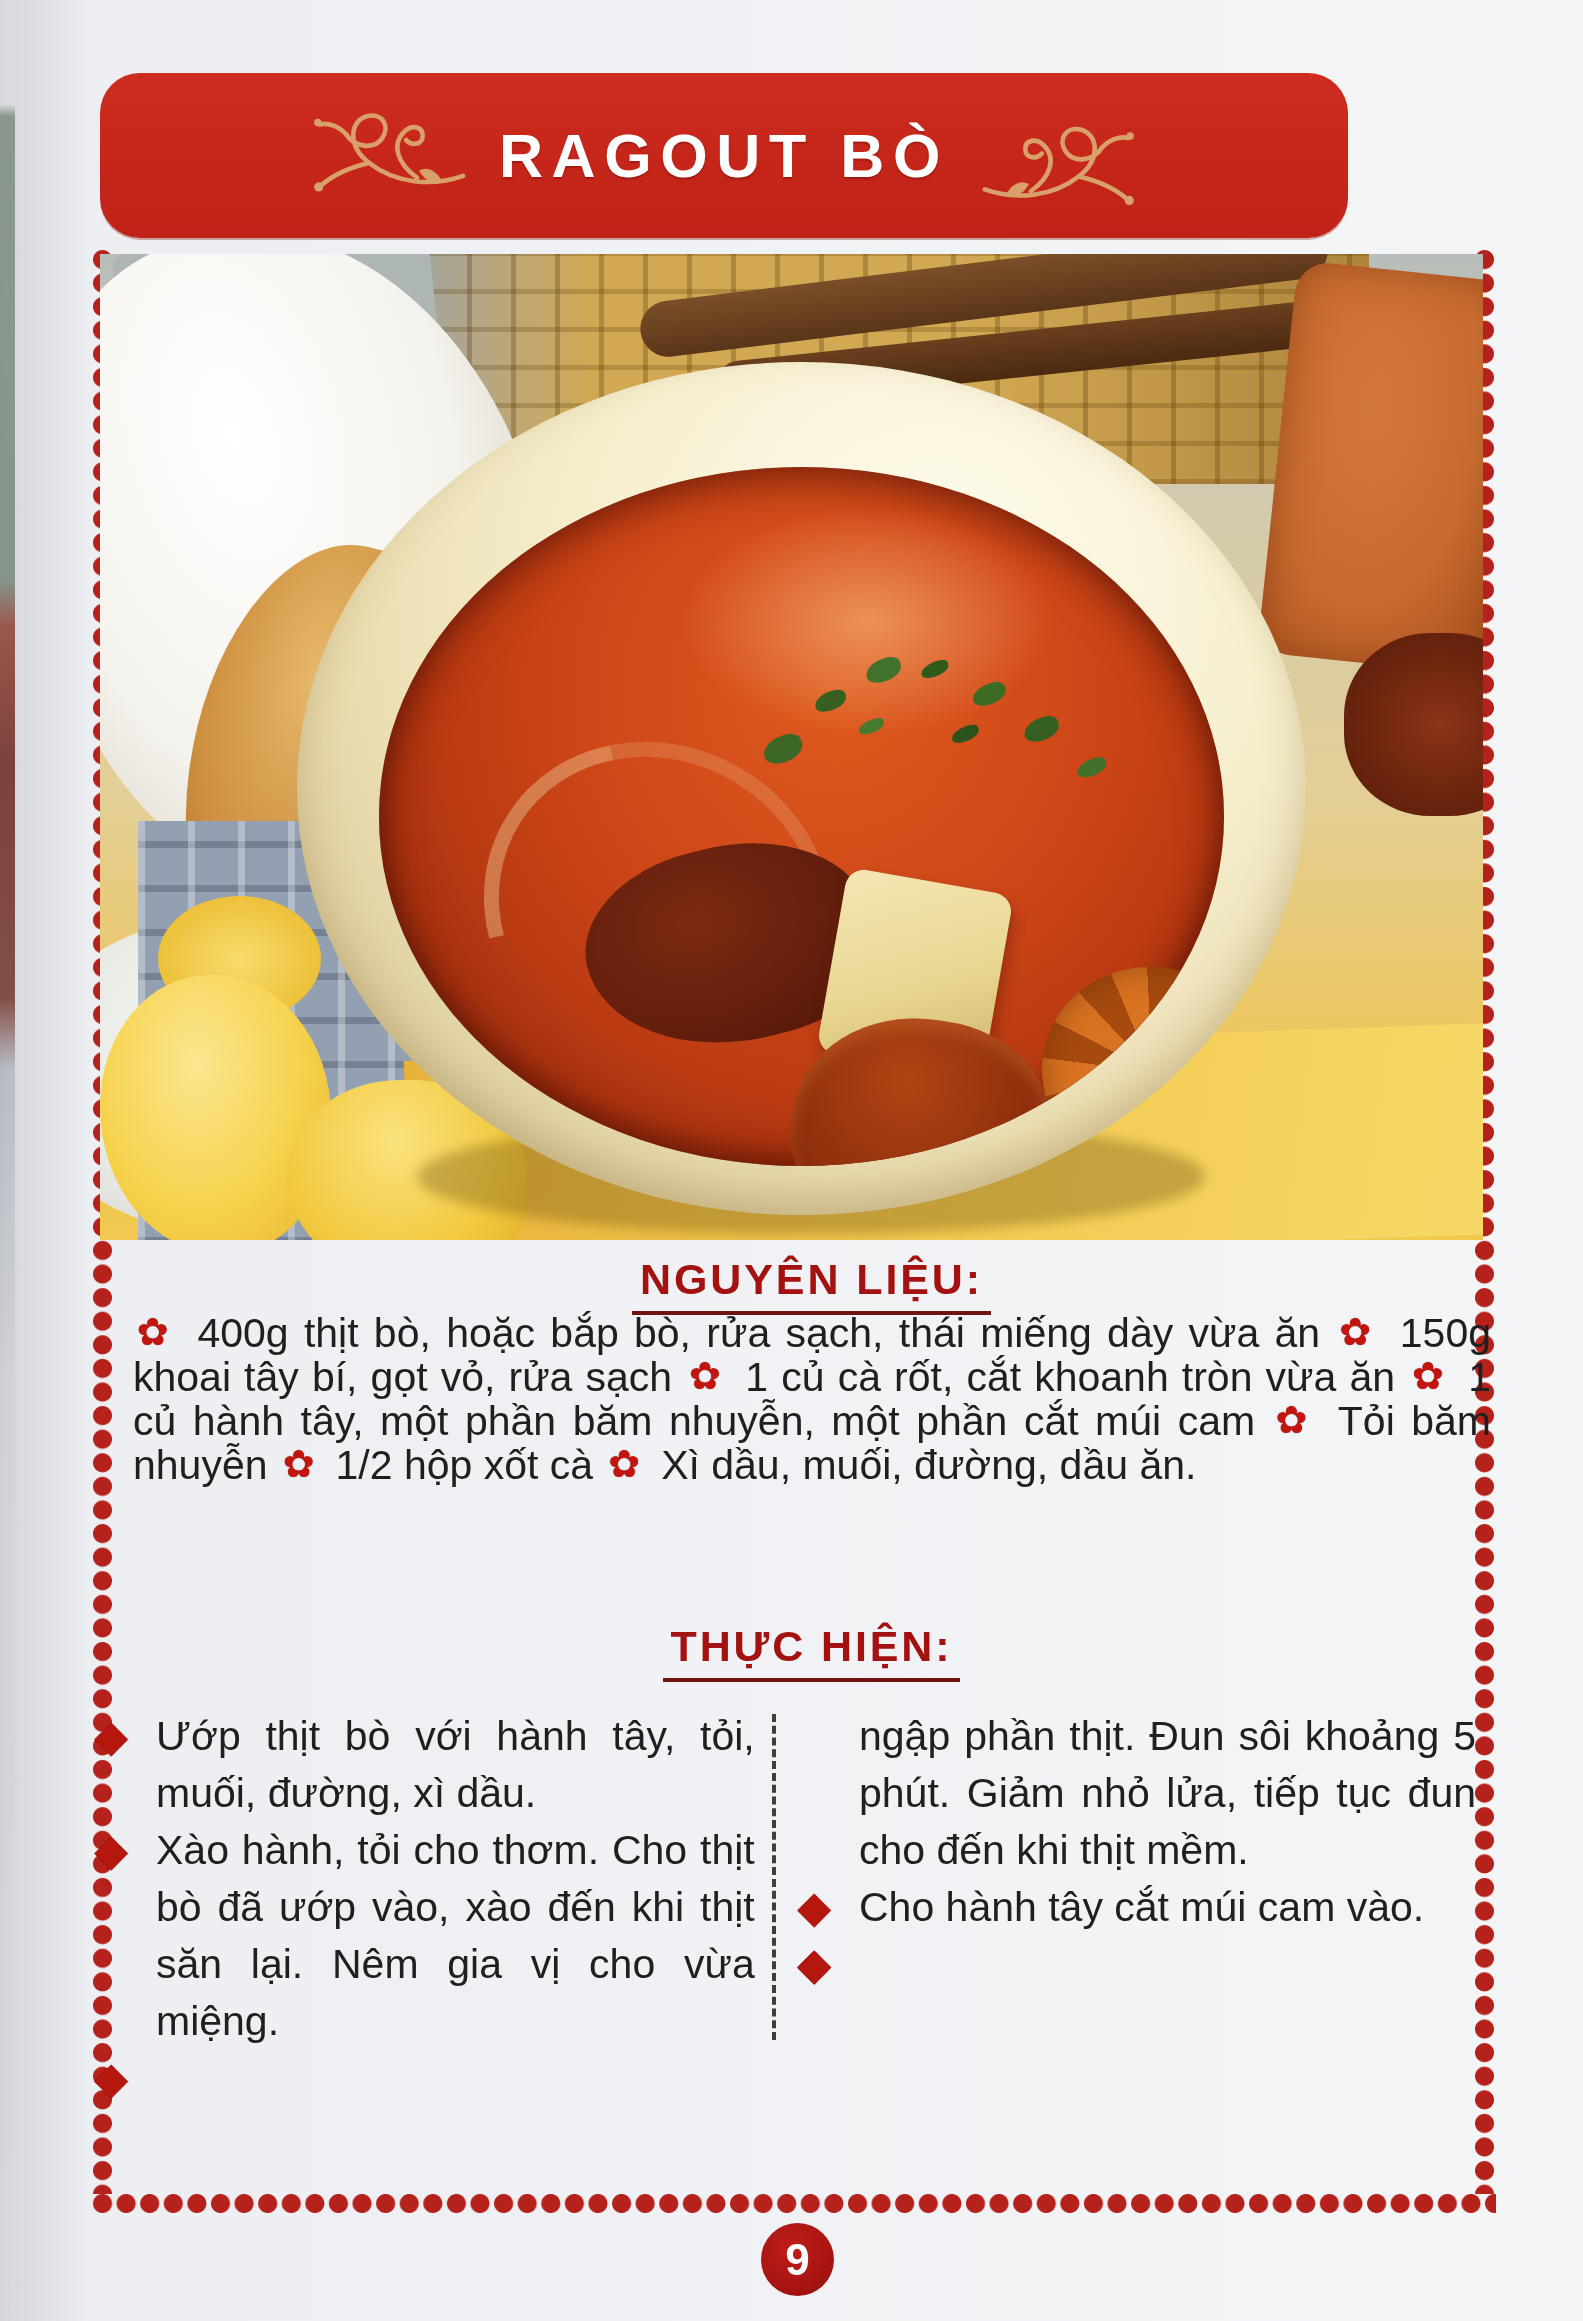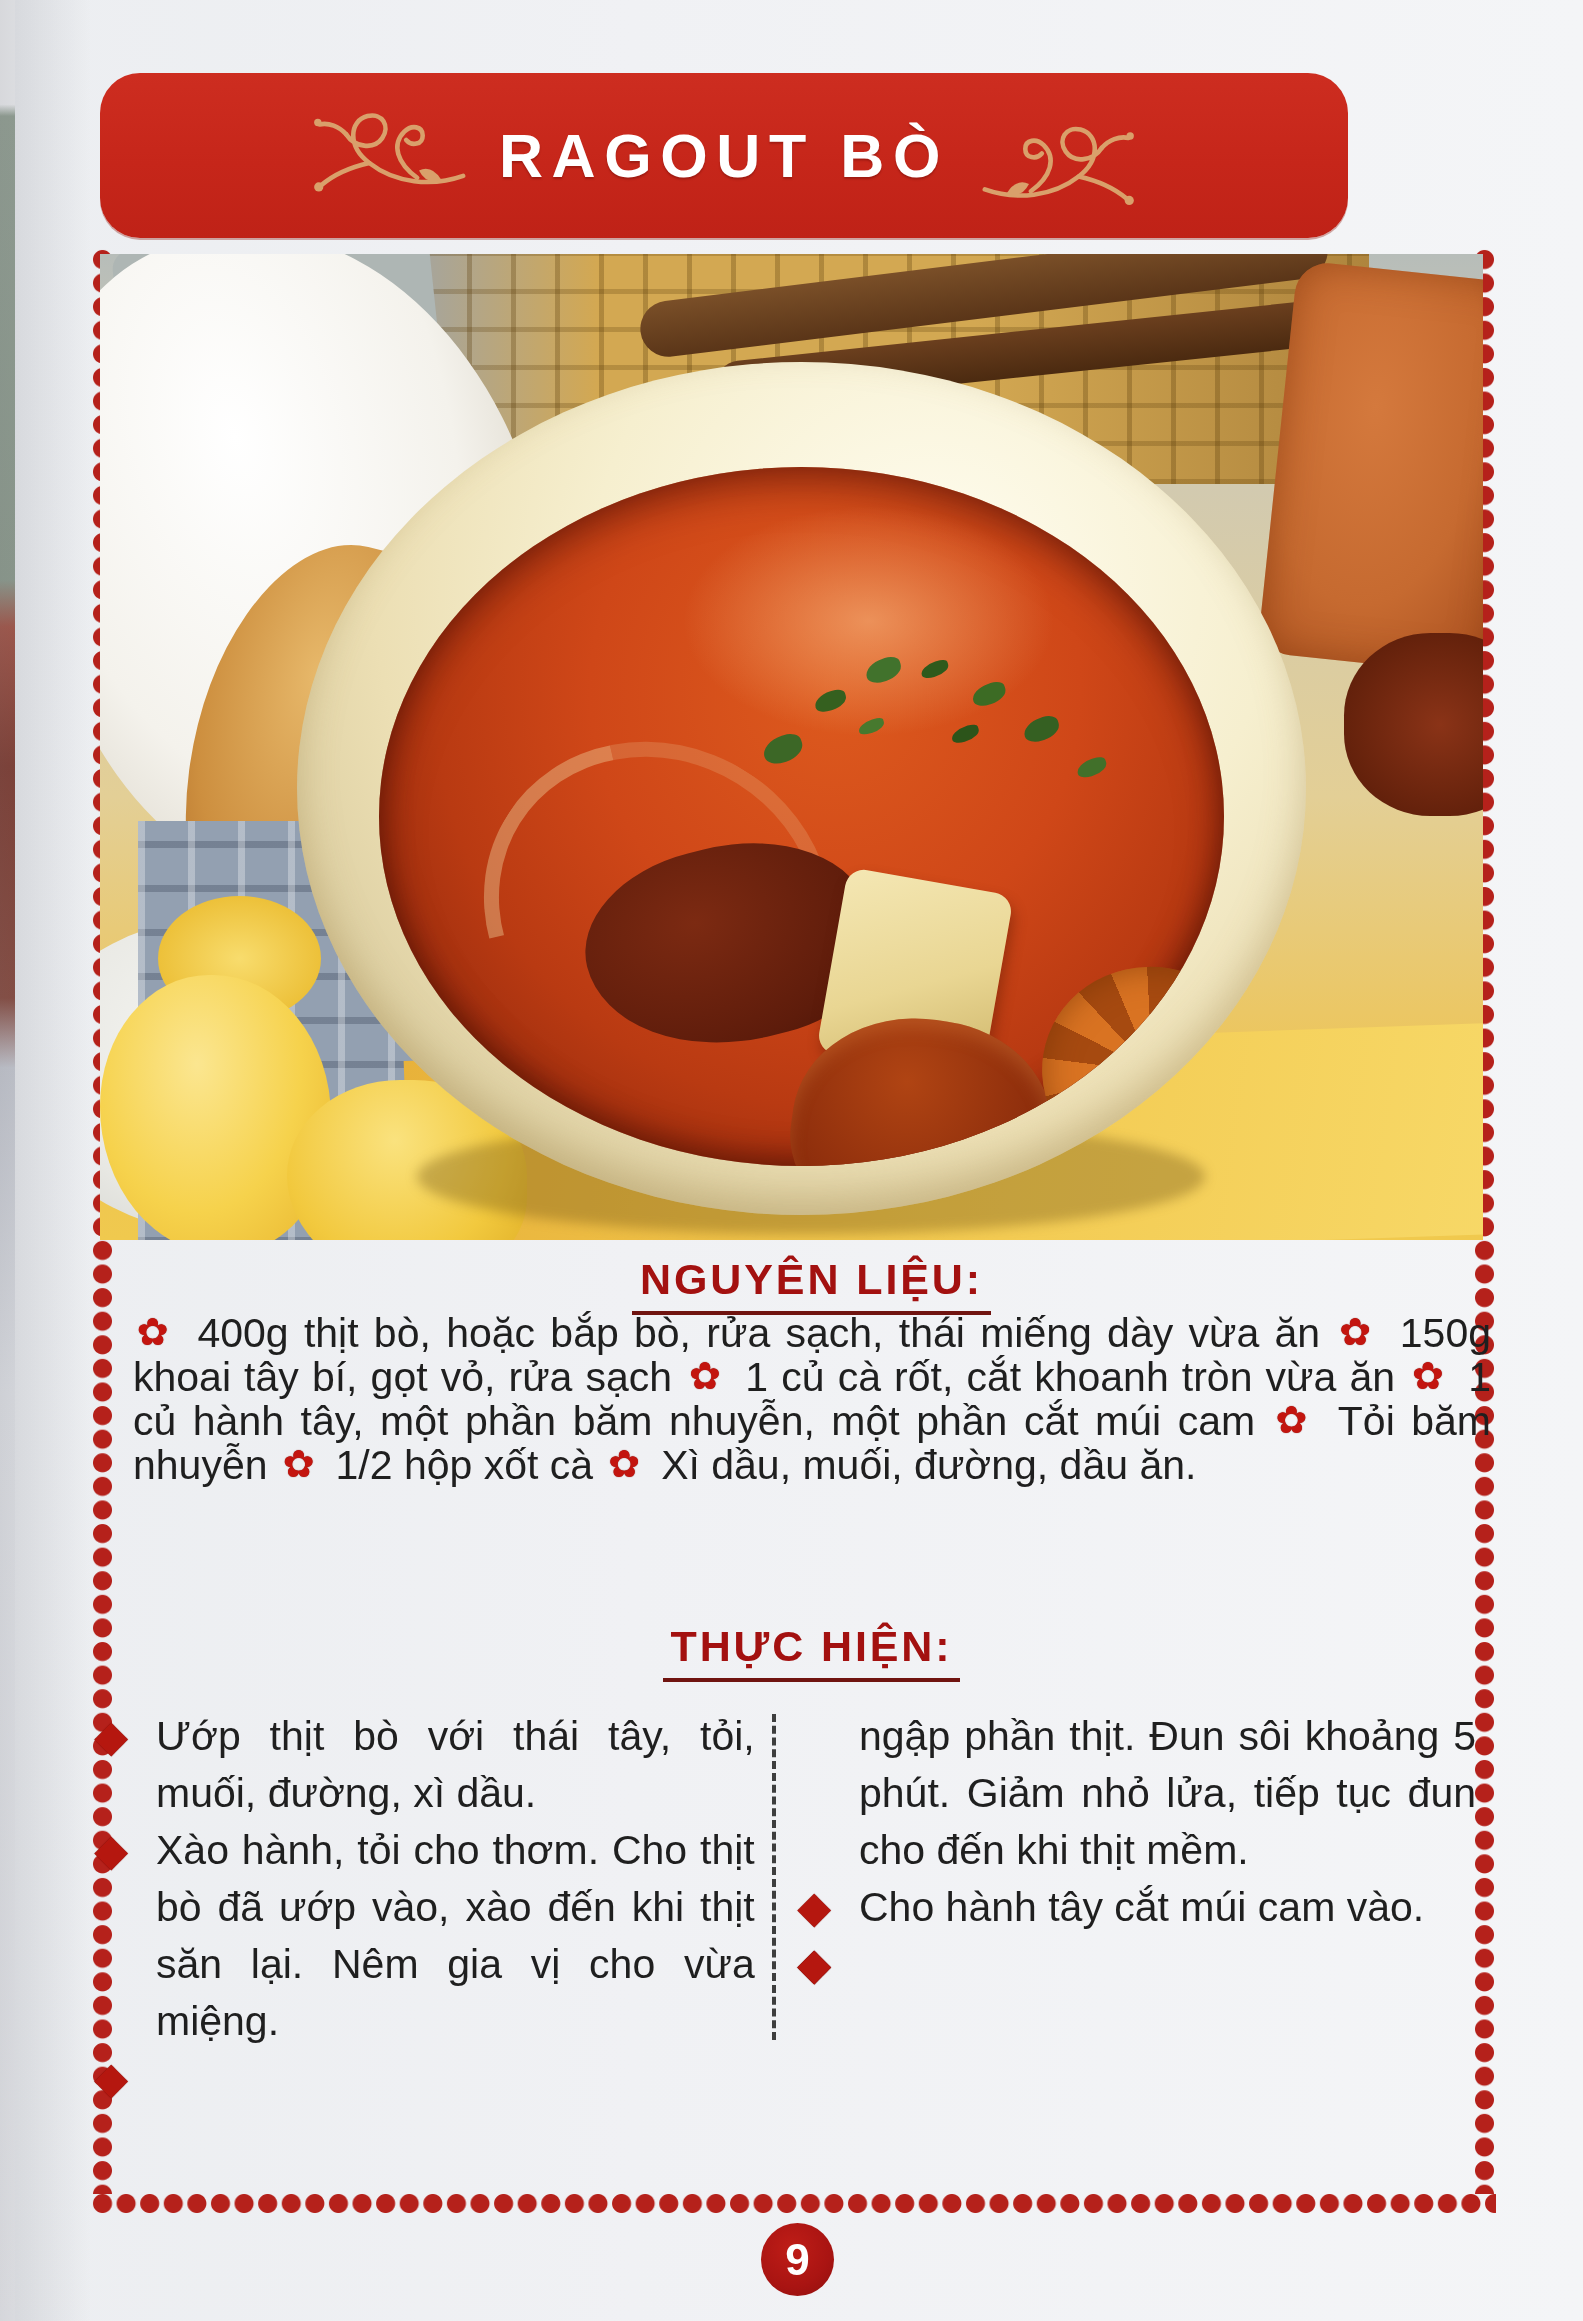--- a/index.html
+++ b/index.html
@@ -189,21 +189,21 @@
 <div class="sect-heading h-ingredients">
   <span>NGUYÊN LIỆU:</span>
 </div>
 <div class="ingredients-text"><span class="flower">✿</span><span> 400g thịt bò, hoặc bắp bò, rửa sạch, thái miếng dày vừa ăn </span><span class="flower">✿</span><span> 150g khoai tây bí, gọt vỏ, rửa sạch </span><span class="flower">✿</span><span> 1 củ cà rốt, cắt khoanh tròn vừa ăn </span><span class="flower">✿</span><span> 1 củ hành tây, một phần băm nhuyễn, một phần cắt múi cam </span><span class="flower">✿</span><span> Tỏi băm nhuyễn </span><span class="flower">✿</span><span> 1/2 hộp xốt cà </span><span class="flower">✿</span><span> Xì dầu, muối, đường, dầu ăn. </span></div>
 
 <div class="sect-heading h-method">
   <span>THỰC HIỆN:</span>
 </div>
 <div class="instructions">
   <div class="col col-left">
-      <div class="instr-item"><span class="diamond">◆</span><span>Ướp thịt bò với thái tây, tỏi, muối, đường, xì dầu.</span></div>
+      <div class="instr-item"><span class="diamond">◆</span><span>Ướp thịt bò với hành tây, tỏi, muối, đường, xì dầu.</span></div>
       <div class="instr-item"><span class="diamond">◆</span><span>Xào hành, tỏi cho thơm. Cho thịt bò đã ướp vào, xào đến khi thịt săn lại. Nêm gia vị cho vừa miệng.</span></div>
       <div class="instr-item"><span class="diamond">◆</span></div>
     </div>
   <div class="col-divider"></div>
   <div class="col col-right">
       <div class="instr-item"><span>ngập phần thịt. Đun sôi khoảng 5 phút. Giảm nhỏ lửa, tiếp tục đun cho đến khi thịt mềm.</span></div>
       <div class="instr-item"><span class="diamond">◆</span><span>Cho hành tây cắt múi cam vào.</span></div>
       <div class="instr-item"><span class="diamond">◆</span></div>
       <div class="instr-item"><span class="diamond">◆</span></div>
     </div>

